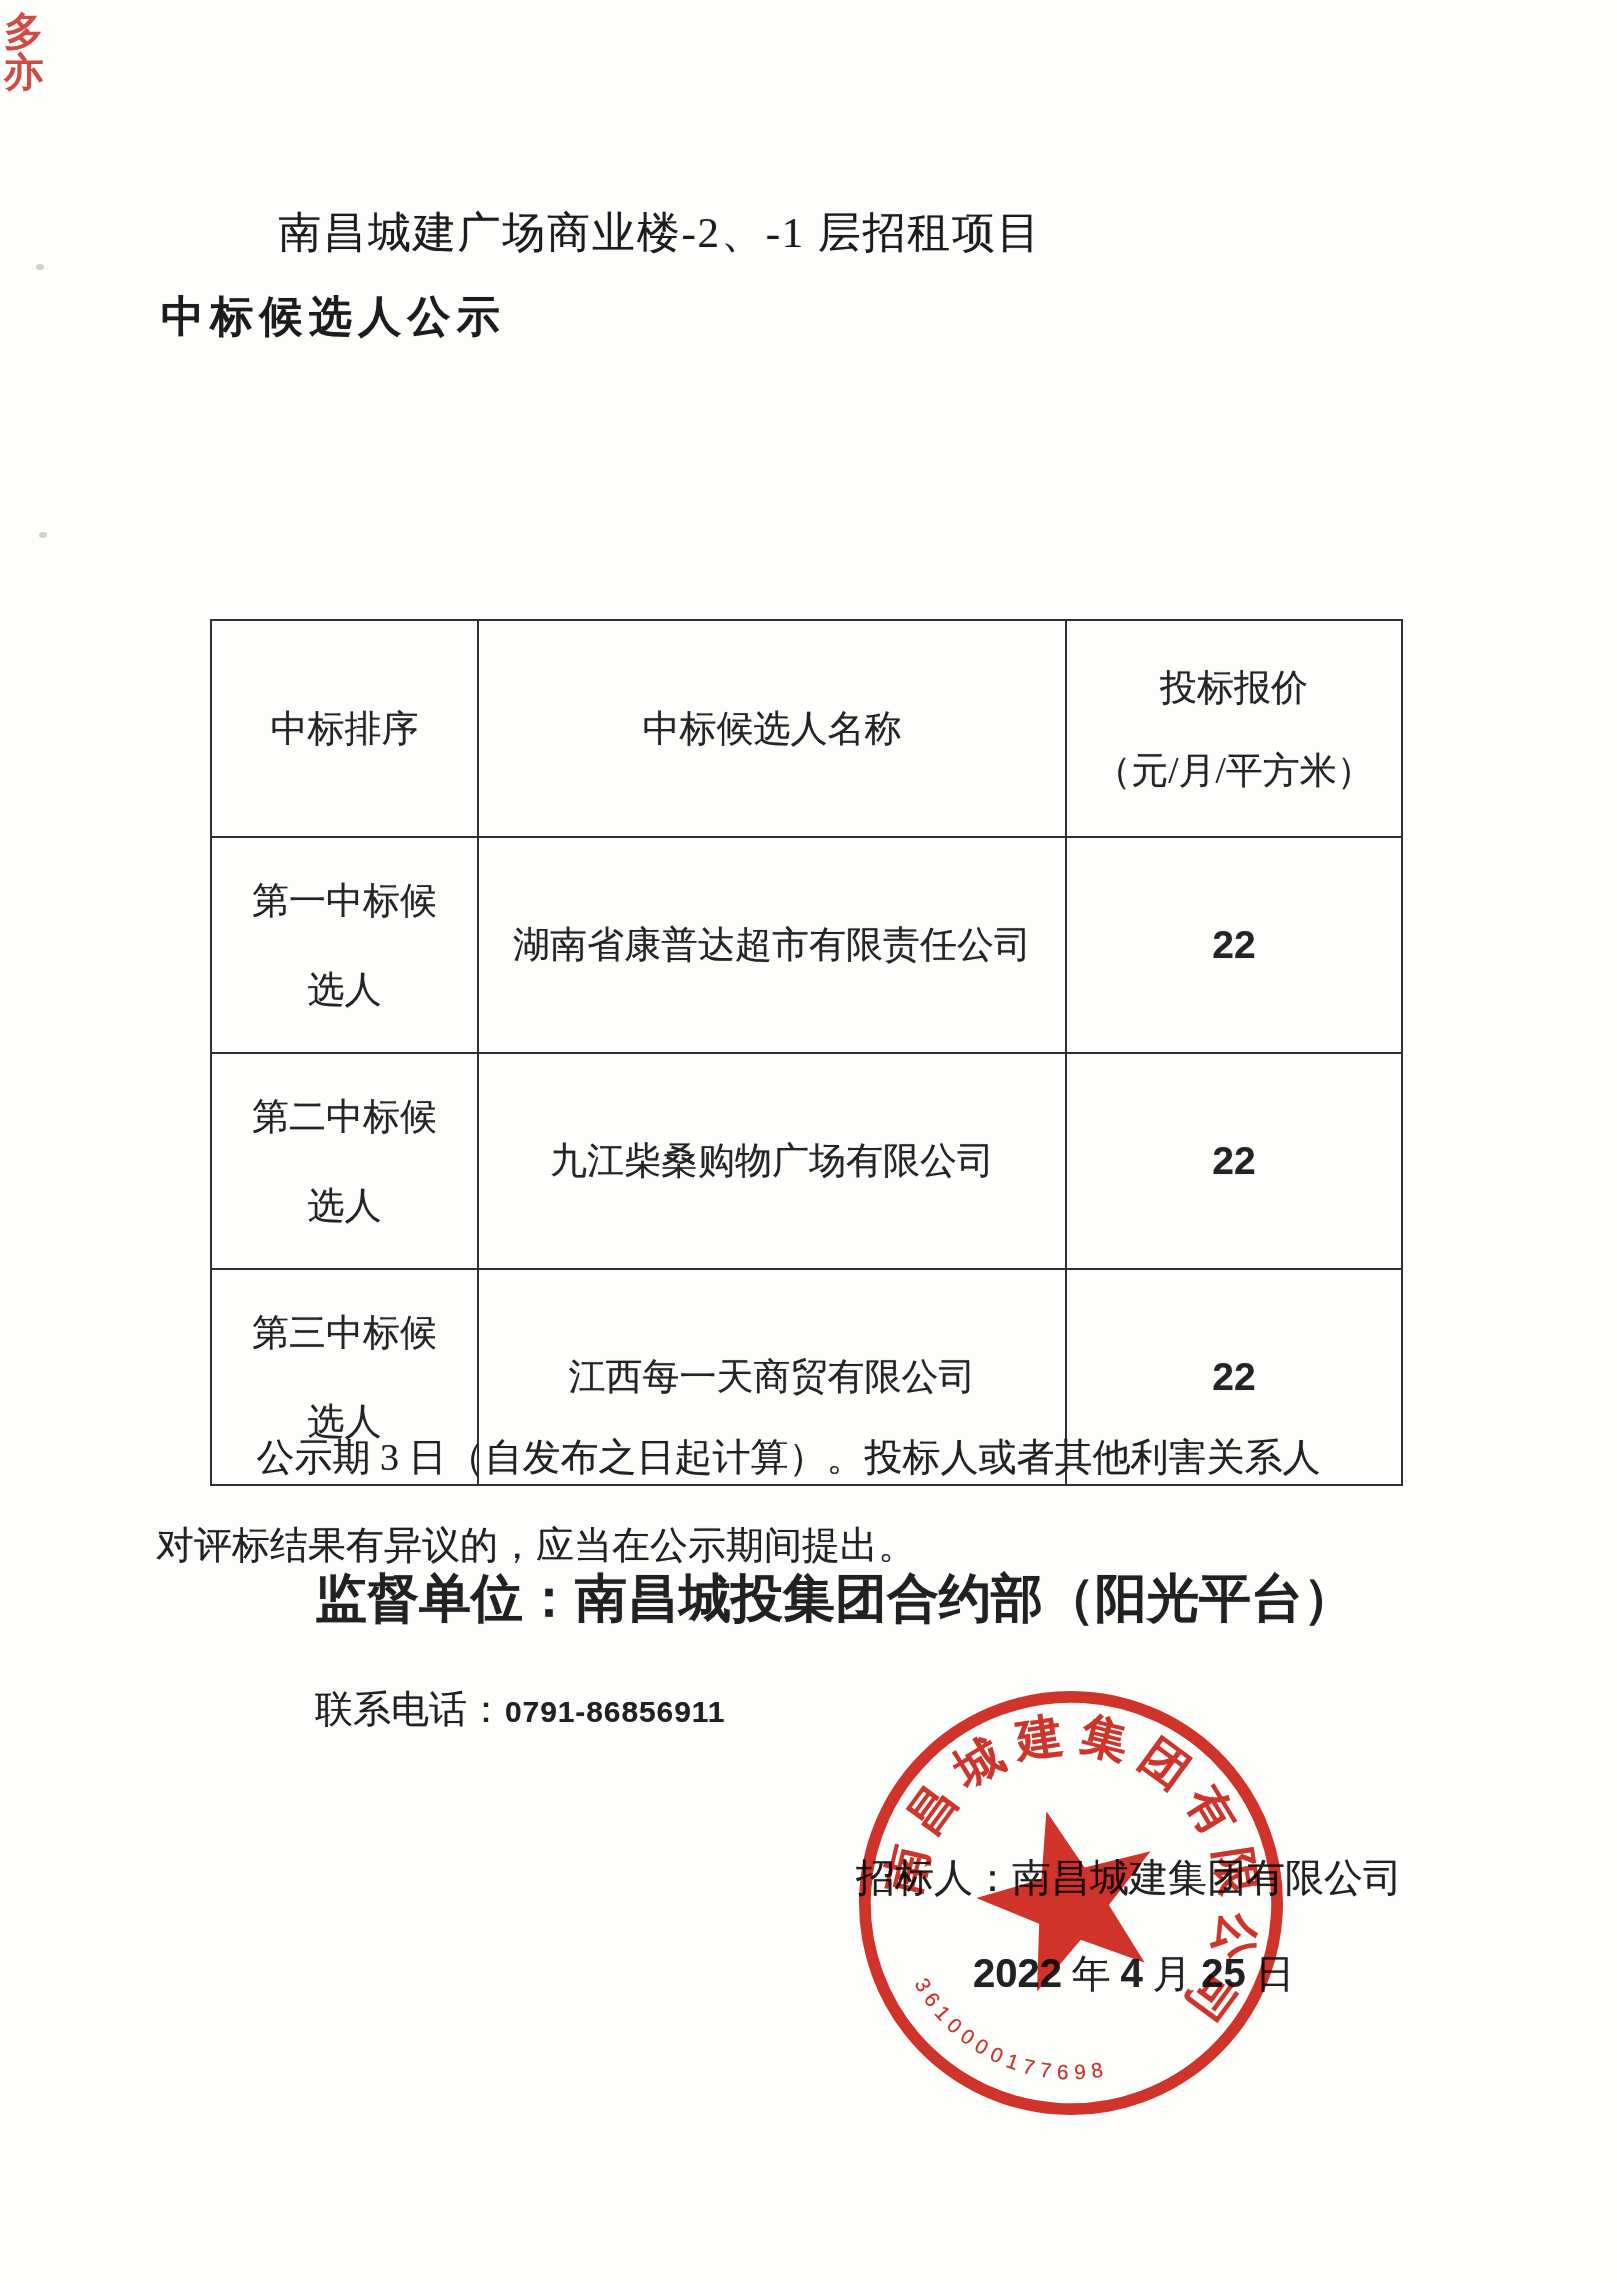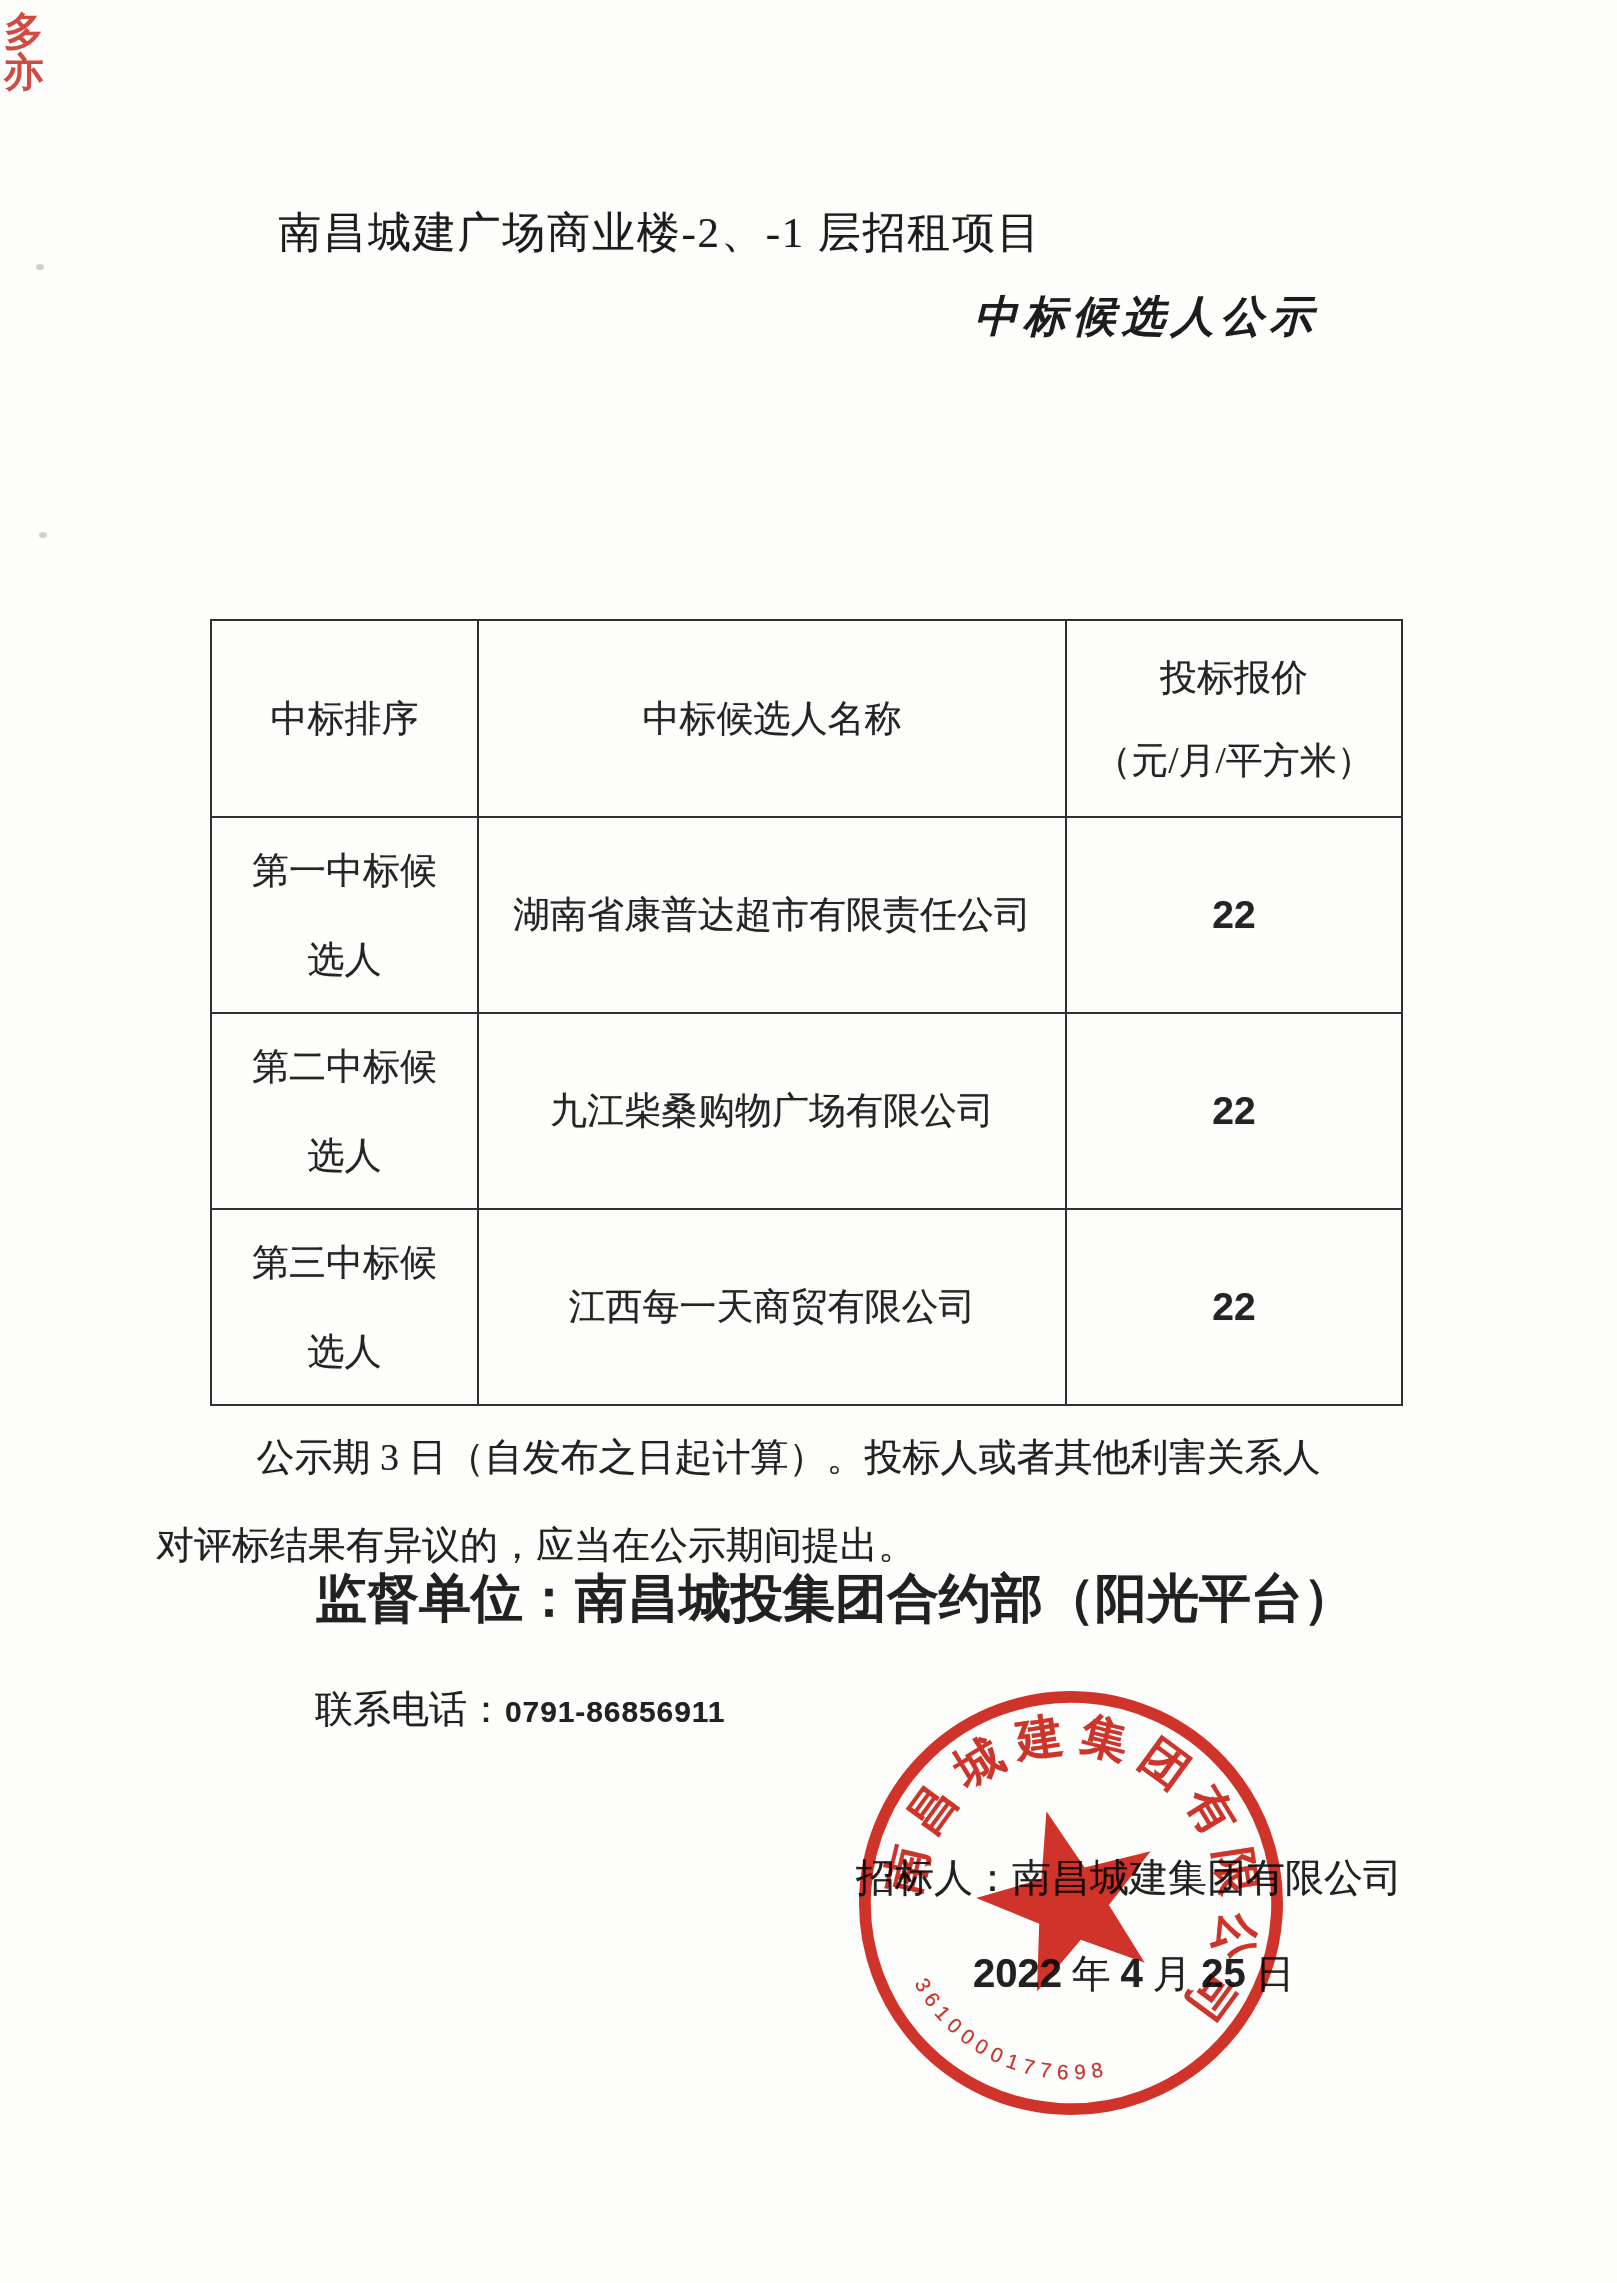--- a/index.html
+++ b/index.html
@@ -17,32 +17,32 @@
   }
   .corner-mark.m1 { top:3.6px; }
   .corner-mark.m2 { top:45px; }
   .speck { position:absolute; width:8.1px; height:6.3px; background:#9a9a98; border-radius:50%; opacity:.45; }
 
   .title-1 {
     position:absolute; top:204px; left:81px; width:1158px; text-align:center;
     font-size:43px; font-weight:normal; letter-spacing:1.8px; color:#1c1c1c;
   }
   .title-2 {
-    position:absolute; top:288px; left:161px; width:1158px; text-align:right;
-    font-size:43px; font-weight:bold; letter-spacing:6.3px; color:#1c1c1c;font-style:italic;
+    position:absolute; top:288px; left:161px; width:1158px; text-align:left;
+    font-size:43px; font-weight:bold; letter-spacing:6.3px; color:#1c1c1c;
   }
   .intro { position:absolute; left:156px; top:376px; width:1172px; font-size:38px; line-height:85px; }
   .intro .line.indent { text-indent:80px; }
 
   table.bid-table {
     position:absolute; left:210px; top:619px; width:1190px;
     border-collapse:collapse; table-layout:fixed; font-size:37px; color:#242424;
   }
   table.bid-table td {
-    border:2.7px solid #303030; text-align:center; vertical-align:middle; padding:8px;
+    border:2.7px solid #303030; text-align:center; vertical-align:middle; padding:18px;
     background:transparent;
   }
   tr.hdr td { height:179px; }
   tr.data td { height:177px; }
   .hdr-price { line-height:83px; }
   .rank { line-height:89px; }
   .price-val, .num {
     font-family:"Liberation Sans","DejaVu Sans",sans-serif; font-weight:bold;
   }
   .price-val { font-size:39px; }

